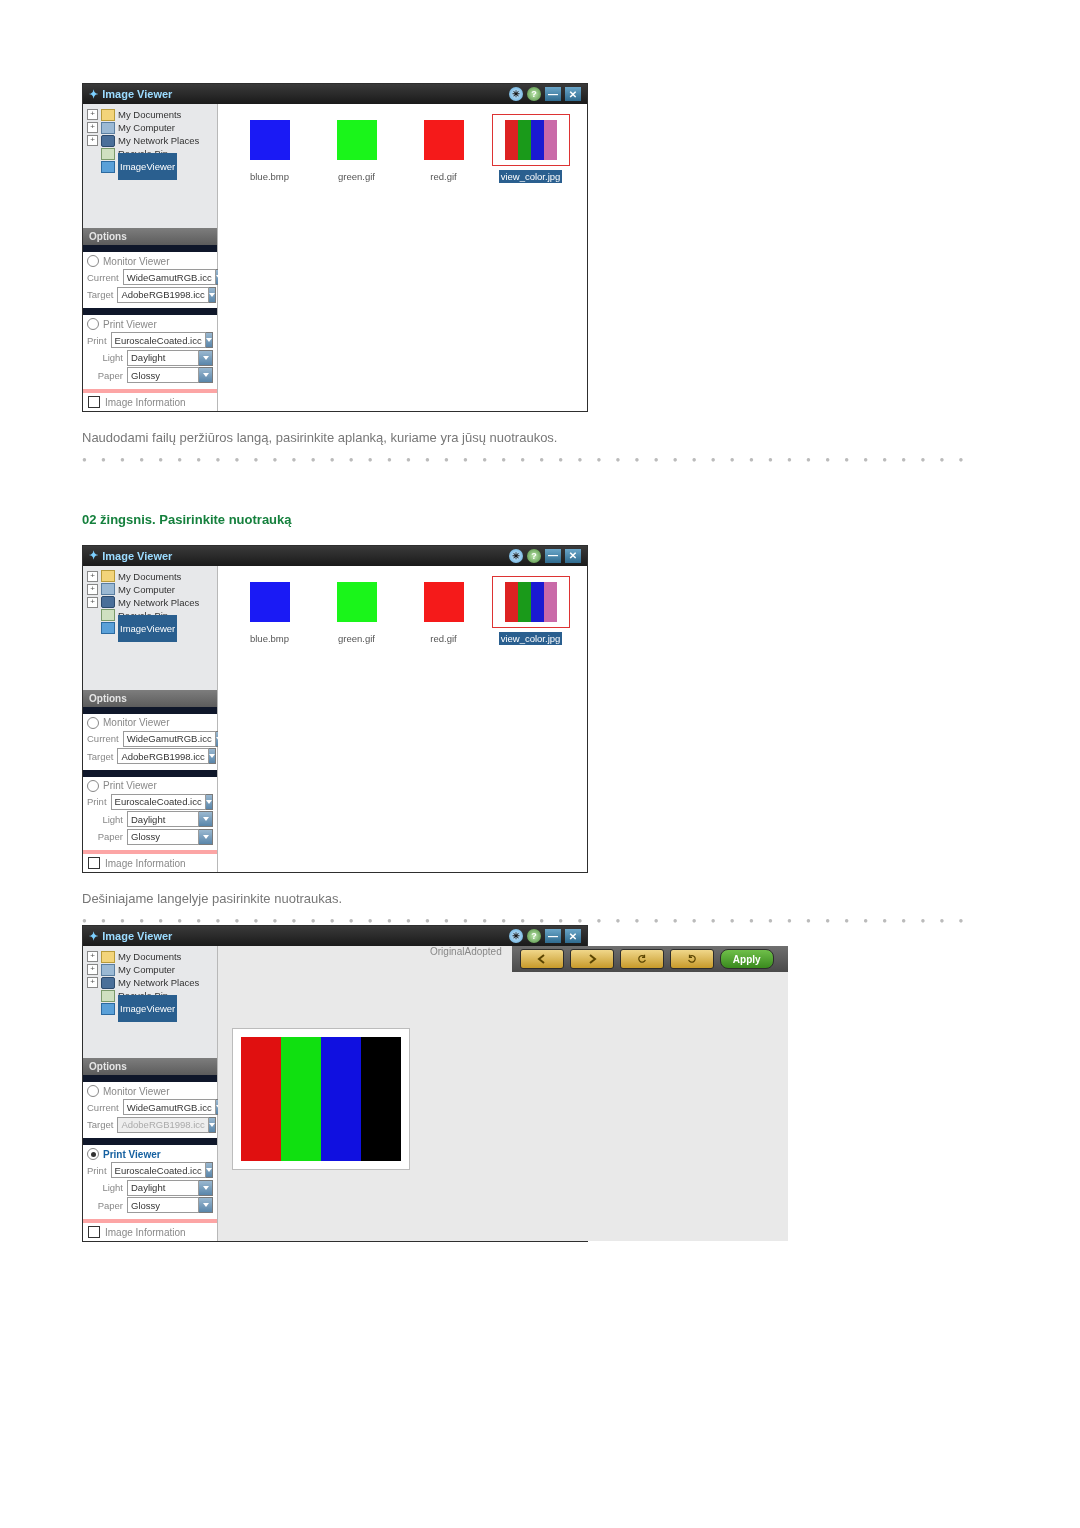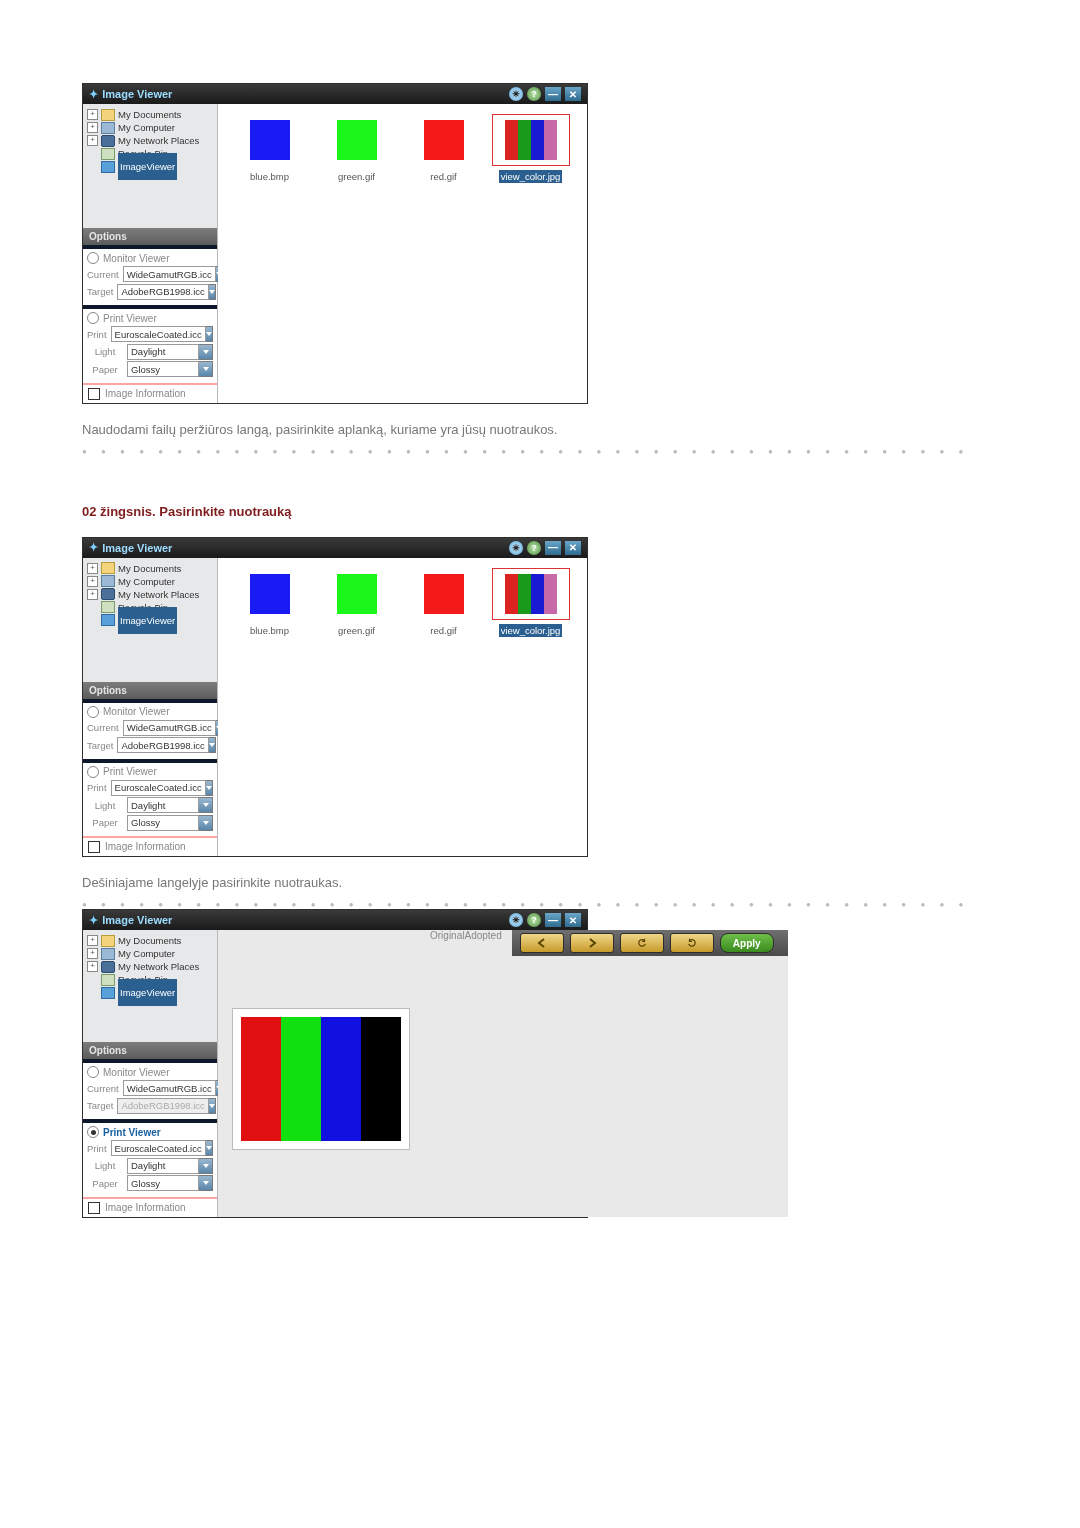--- a/index.html
+++ b/index.html
@@ -1,18 +1,18 @@
 <!DOCTYPE html>
 <html><head>
 <meta charset="utf-8">
 <style>
   html,body{margin:0;padding:0;background:#fff;}
   body{font-family:Verdana,Geneva,sans-serif;font-size:11px;color:#666;width:1080px;}
   .page{padding:83px 82px 40px 82px;}
-  .step-h{color:#7f1d1d;font-weight:bold;font-size:13px;margin:48px 0 18px 0;}
+  .step-h{color:#15803d;font-weight:bold;font-size:13px;margin:48px 0 18px 0;}
   .desc{color:#777;font-size:13px;margin:18px 0 10px 0;}
   .dots{color:#bbb;letter-spacing:6px;font-size:8px;margin:6px 0 0 0;overflow:hidden;white-space:nowrap;}
 
   
   .win{width:504px;border:1px solid #2e2e2e;background:#fff;}
   .tbar{height:20px;background:linear-gradient(#3a3a3a,#1a1a1a);color:#9cdcff;
         display:flex;align-items:center;padding:0 6px;font-size:11px;font-weight:bold;}
   .tbar .spacer{flex:1;}
   .tbar .ticon{width:14px;height:14px;border-radius:50%;margin-left:4px;
                display:inline-flex;align-items:center;justify-content:center;font-size:9px;}
@@ -32,33 +32,33 @@
   .ico-comp{background:#9bb9d4;border:1px solid #5a7ea0;}
   .ico-net{background:#4a6f99;border:1px solid #2c4a6d;border-radius:2px;}
   .ico-bin{background:#cfe0c0;border:1px solid #7a9a6a;}
   .ico-sel{background:#5aa0d8;border:1px solid #2c6aa0;}
   .tree .sel{color:#fff;}
   .tree .sel span.lbl{background:#2a5f8f;padding:8px 2px;}
 
   .options-h{background:linear-gradient(#7d7d7d,#5c5c5c);color:#e5e5e5;
              font-size:10px;font-weight:bold;padding:3px 6px;}
   .opts{background:#fff;}
-  .sect{border-top:4px solid #0f172a;padding:3px 4px 4px 4px;}
+  .sect{border-top:7px solid #0f172a;padding:3px 4px 4px 4px;}
   .sect .shead{display:flex;align-items:center;font-size:10px;color:#888;margin-bottom:2px;}
   .sect .radio{width:10px;height:10px;border:1px solid #888;border-radius:50%;margin-right:4px;display:inline-flex;align-items:center;justify-content:center;}
   .sect .radio.on::after{content:"";width:5px;height:5px;background:#333;border-radius:50%;}
   .sect.active .shead{color:#1560a0;font-weight:bold;}
   .frow{display:flex;align-items:center;margin:1.5px 0;}
-  .frow .flabel{width:36px;font-size:9.5px;color:#888;text-align:center;margin-right:4px;}
+  .frow .flabel{width:36px;font-size:9.5px;color:#888;text-align:right;margin-right:4px;}
   .frow .field{flex:1;height:14px;border:1px solid #9a9a9a;background:#fff;font-size:9.5px;color:#333;padding:0 3px;display:flex;align-items:center;}
   .frow .field.dis{background:#eee;color:#aaa;}
   .frow .dd{width:13px;height:14px;border:1px solid #7a7a7a;border-left:0;
             background:linear-gradient(#9ab8d0,#5a86aa);display:flex;align-items:center;justify-content:center;}
   .frow .dd::after{content:"";border:3px solid transparent;border-top:4px solid #fff;margin-top:3px;}
-  .chkrow{display:flex;align-items:flex-start;padding:3px 5px;font-size:10px;color:#888;border-top:2px solid #fca5a5;}
+  .chkrow{display:flex;align-items:flex-end;padding:3px 5px;font-size:10px;color:#888;border-top:4px solid #fca5a5;}
   .chkrow .chk{width:10px;height:10px;border:1px solid #333;margin-right:5px;background:#fff;}
 
   .gallery{flex:1;background:#fff;padding:10px 8px;}
   .thumbs{display:flex;}
   .thumb{width:83px;text-align:center;margin:0 2px;}
   .thumb .box{width:76px;height:50px;margin:0 auto 4px auto;border:1px solid transparent;display:flex;align-items:center;justify-content:center;}
   .thumb .sw{width:40px;height:40px;}
   .thumb .stripes{width:52px;height:40px;display:flex;}
   .thumb .stripes span{flex:1;}
   .thumb.sel .box{border:1px solid #d33;}

